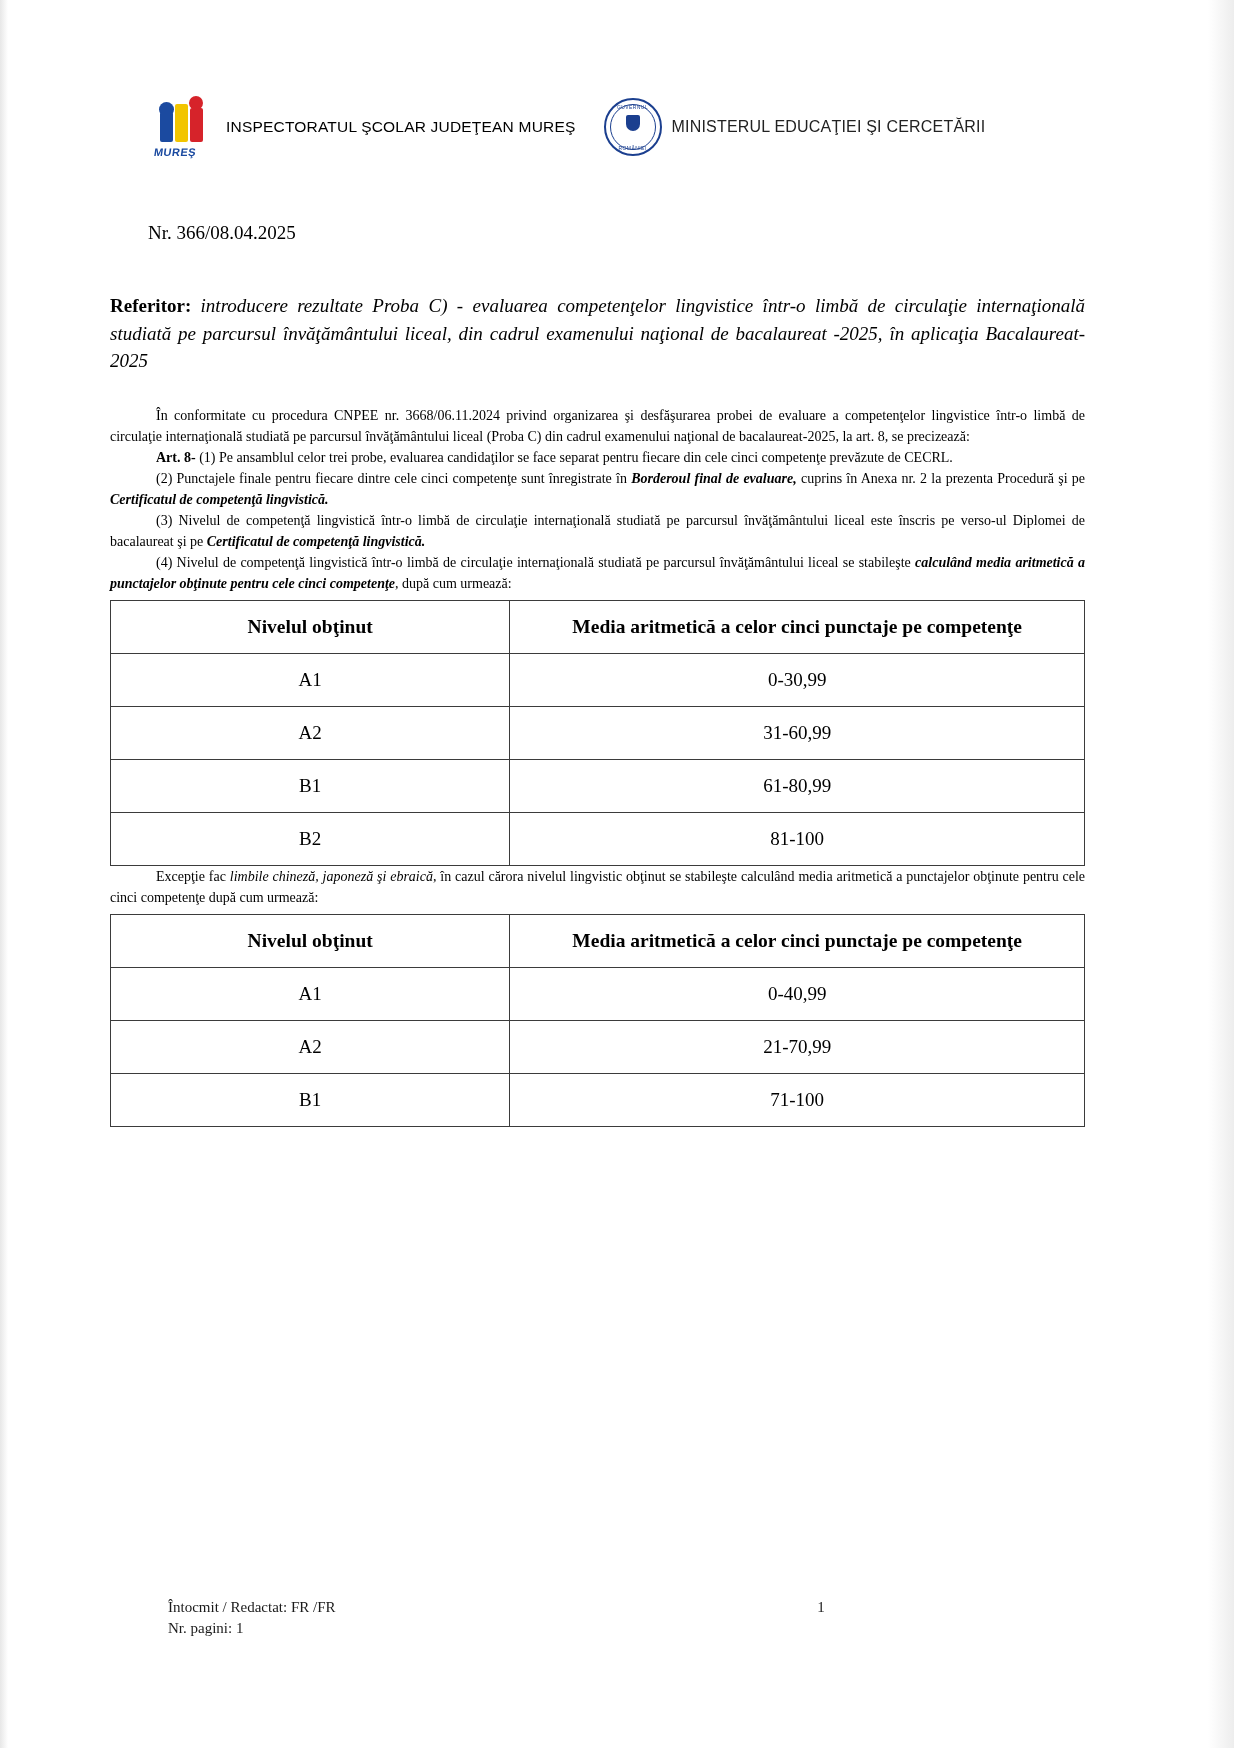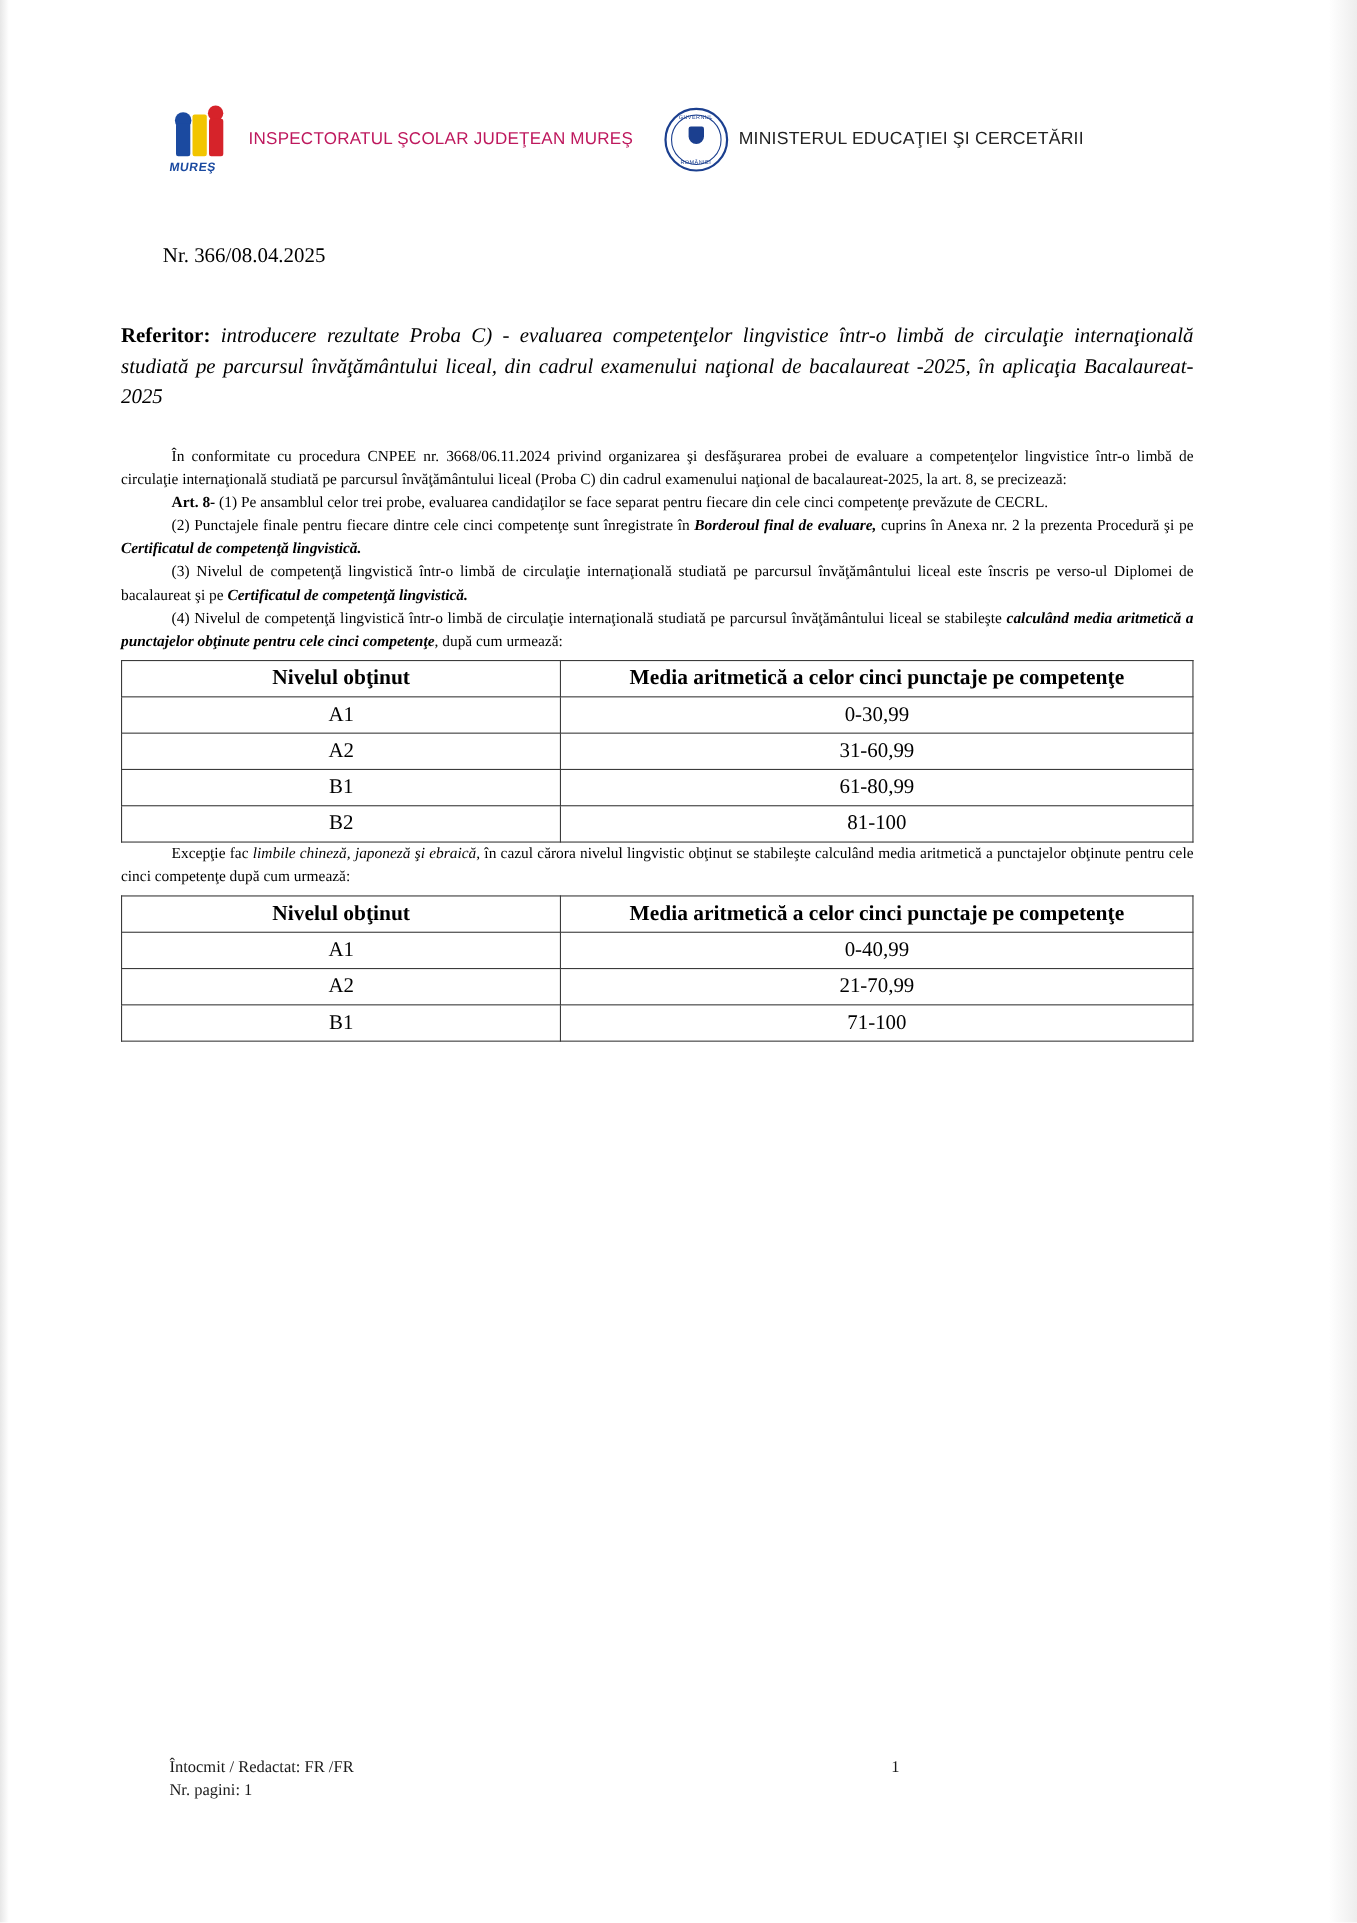--- a/index.html
+++ b/index.html
@@ -81,21 +81,21 @@
     font-size: 11px;
     font-weight: bold;
     color: #1b4aa0;
     letter-spacing: .5px;
     transform: skewX(-8deg);
   }
   .header-title {
     font-family: "Liberation Sans", sans-serif;
     font-size: 15.5px;
     letter-spacing: .2px;
-    color: #be185d;
+    color: #000000;
     white-space: nowrap;
   }
   .logo-gov {
     position: relative;
     width: 58px;
     height: 58px;
     margin-left: 28px;
     flex: 0 0 auto;
   }
   .logo-gov .ring {
@@ -200,35 +200,35 @@
     border-collapse: collapse;
     width: 100%;
     margin-top: 6px;
     table-layout: fixed;
   }
   table.levels th,
   table.levels td {
     border: 1px solid #3b3b3b;
     text-align: center;
     font-size: 19px;
-    padding: 5px 4px;
+    padding: 15px 4px;
   }
   table.levels th {
     font-weight: bold;
     font-size: 19.5px;
   }
   table.levels col.c1 { width: 41%; }
   table.levels col.c2 { width: 59%; }
 
   .mid-para { margin-top: 30px; }
 
   
   .footer {
     position: absolute;
-    left: 104px;
+    left: 118px;
     right: 60px;
     bottom: 108px;
     display: flex;
     align-items: flex-start;
     font-size: 15px;
     color: #1a1a1a;
   }
   .footer .left {
     width: 300px;
     margin-left: 50px;

